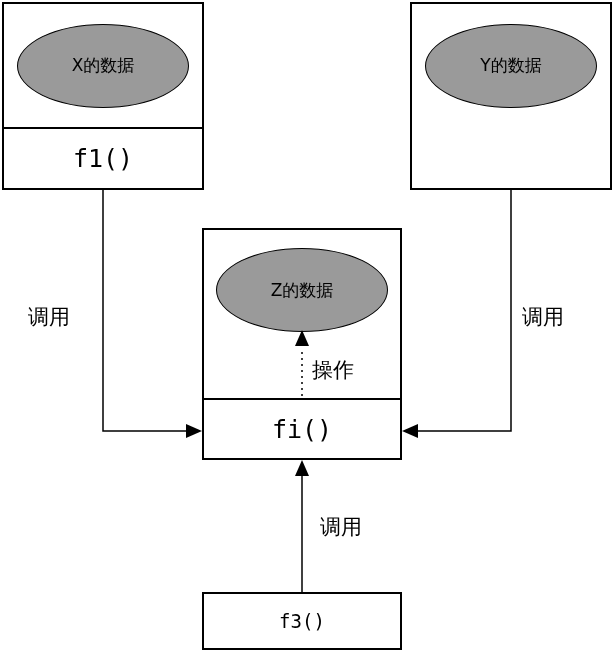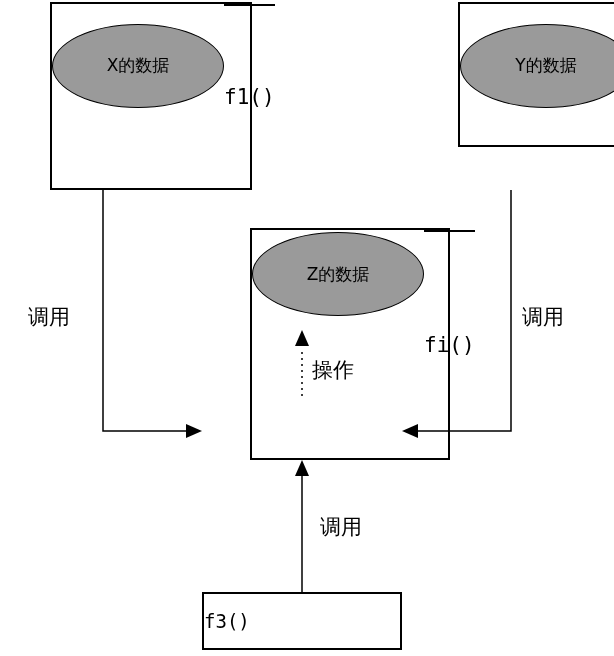--- a/index.html
+++ b/index.html
@@ -14,22 +14,21 @@
     background:var(--background);
     font-family:"DejaVu Sans","Liberation Sans",sans-serif;
     overflow:hidden;
   }
   .module-box{
     position:absolute;
     box-sizing:border-box;
     border:2px solid var(--line);
     background:var(--background);
     display:flex;
-    flex-direction:row;
-    margin-left:48px;
+    flex-direction:column;
   }
   .ellipse-area{
     display:flex;
     justify-content:center;
     align-items:center;
     box-sizing:border-box;
   }
   .data-ellipse{
     width:170px;height:82px;
     border:1.5px solid var(--line);
@@ -41,43 +40,44 @@
     font-size:17px;
     color:#000;
   }
   .func-area{
     border-top:2px solid var(--line);
     flex:1;
     display:flex;
     justify-content:center;
     align-items:center;
     font-family:"DejaVu Sans Mono","Liberation Mono",monospace;
-    font-size:21px;
+    font-size:25px;
     color:#000;
   }
   .plain-box{
     position:absolute;
     box-sizing:border-box;
     border:2px solid var(--line);
     background:var(--background);
     display:flex;
+    justify-content:center;
     align-items:center;
     font-family:"DejaVu Sans Mono","Liberation Mono",monospace;
     font-size:19px;
     color:#000;
   }
   
   #node-x{left:2px;top:2px;width:202px;height:188px;}
   #node-x .ellipse-area{height:123px;}
   
-  #node-y{left:410px;top:2px;width:202px;height:145px;}
+  #node-y{left:410px;top:2px;width:202px;height:188px;}
   #node-y .ellipse-area{height:123px;}
   
   #node-z{left:202px;top:228px;width:200px;height:232px;}
-  #node-z .ellipse-area{height:168px;align-items:flex-start;padding-top:2px;}
+  #node-z .ellipse-area{height:168px;align-items:flex-start;padding-top:18px;}
   
   #node-f3{left:202px;top:592px;width:200px;height:58px;}
   
   .edges-svg{
     position:absolute;
     left:0;top:0;
     width:614px;height:656px;
     pointer-events:none;
   }
   .edge-label{

